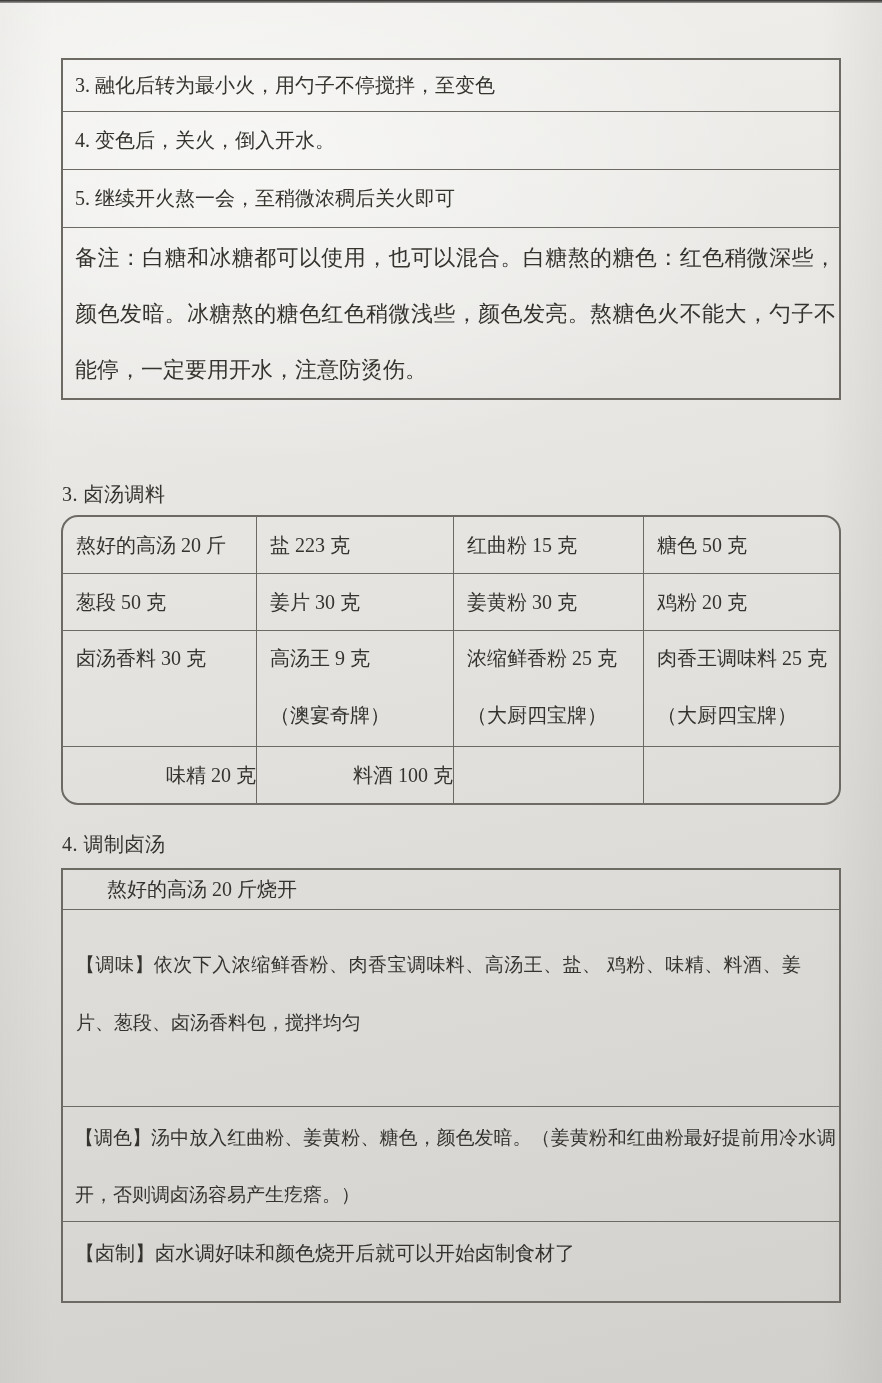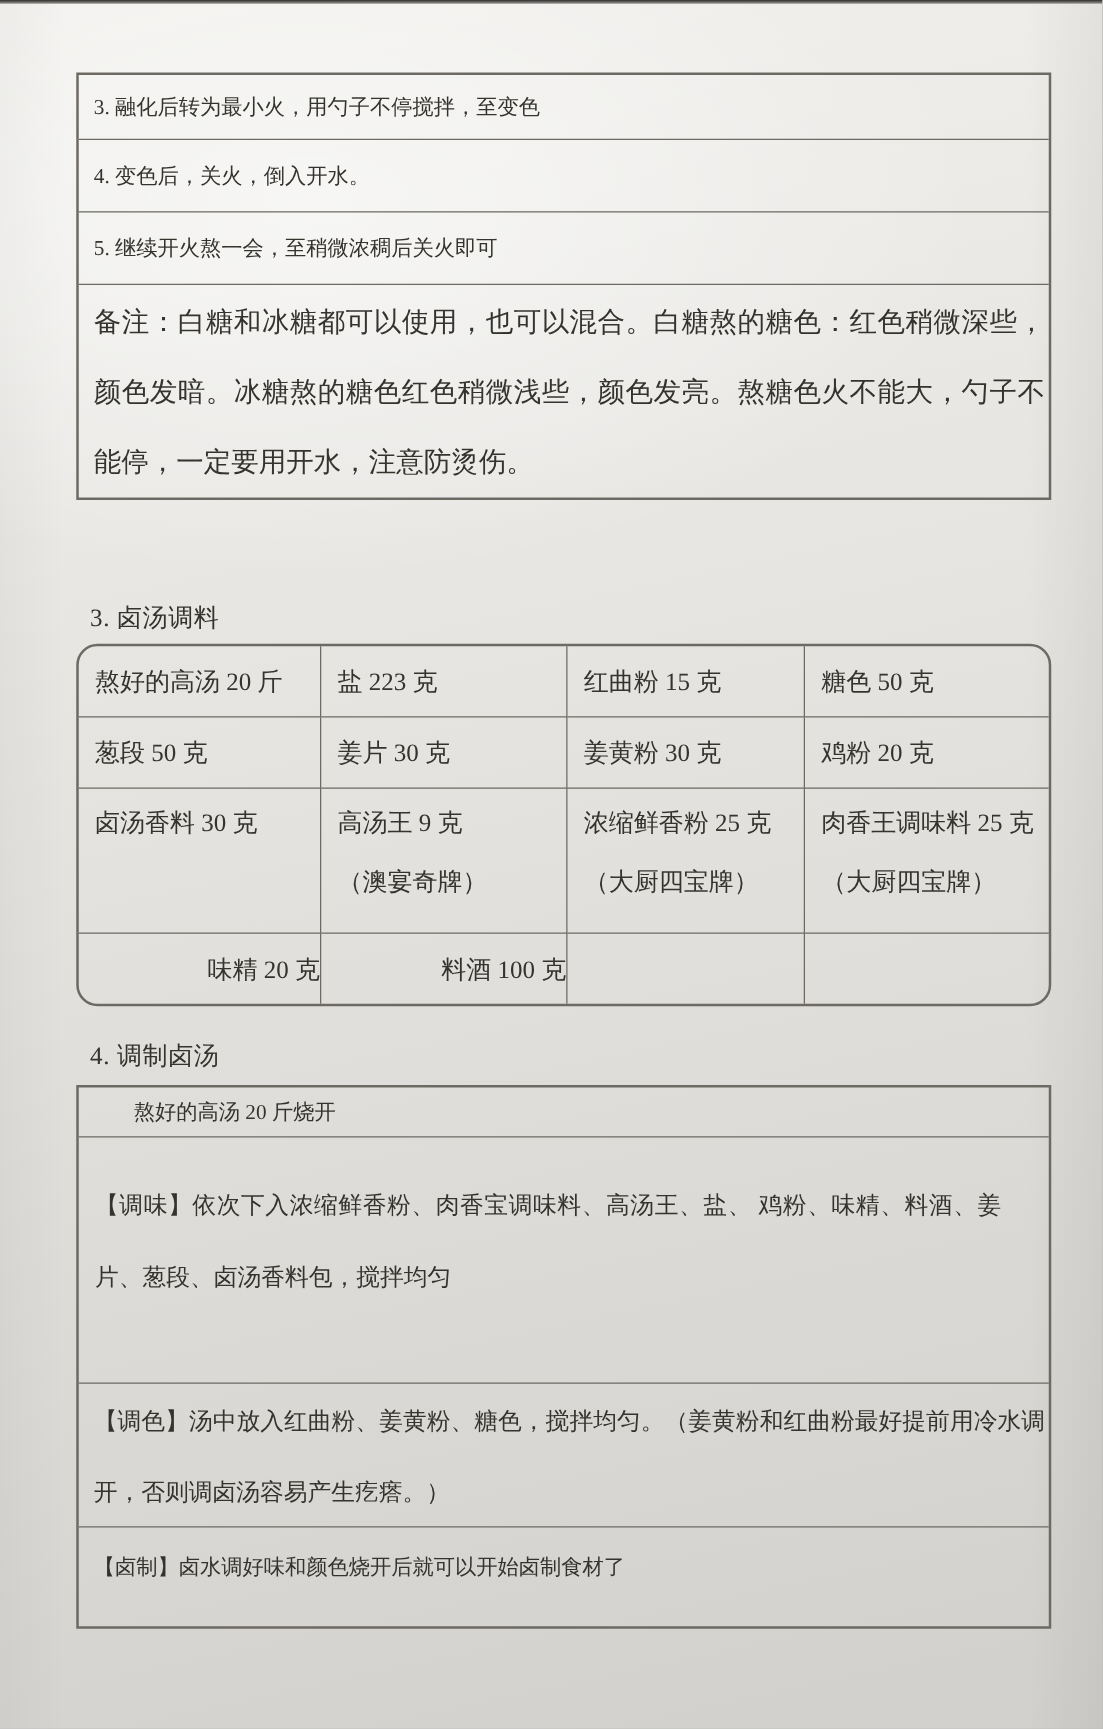--- a/index.html
+++ b/index.html
@@ -20,43 +20,43 @@
       linear-gradient(168deg,#f1f0ed 0%,#e9e8e5 28%,#e1e0dd 52%,#d9d8d5 76%,#d1d0cd 100%);
   }
   .top-edge{
     position:absolute;top:0;left:0;right:0;height:3px;
     background:linear-gradient(#2f2e2c,#9a9996);
   }
   
   .tbl{position:absolute;left:61px;width:780px;box-sizing:border-box;border:2px solid var(--bc);}
   .trow{box-sizing:border-box;border-bottom:1.5px solid var(--bc);}
   .trow:last-child{border-bottom:none;}
-  .flexc{display:flex;align-items:center;padding-left:12px;font-size:17px;}
+  .flexc{display:flex;align-items:center;padding-left:12px;font-size:20px;}
   .just{text-align:justify;text-align-last:left;}
   
   .t1{top:58px;}
   .t1 .step{height:52px;}
   .t1 .step:nth-child(2){height:58px;}
   .t1 .step:nth-child(3){height:58px;}
   .t1 .note{height:170px;padding:2px 3px 0 12px;line-height:56px;font-size:22px;}
   
-  .heading{position:absolute;left:72px;font-size:20px;letter-spacing:0.5px;}
+  .heading{position:absolute;left:62px;font-size:20px;letter-spacing:0.5px;}
   .h-seasoning{top:481px;}
   .h-prepare{top:831px;}
   
   .t2{top:515px;height:290px;display:grid;
       grid-template-columns:194px 197px 190px 1fr;
       grid-template-rows:57px 57px 116px 1fr;border-radius:17px;}
   .t2 .cell{box-sizing:border-box;border-right:1.5px solid var(--bc);border-bottom:1.5px solid var(--bc);
       display:flex;flex-direction:column;justify-content:center;
       padding-left:13px;font-size:20px;}
   .t2 .lastcol{border-right:none;}
   .t2 .lastrow{border-bottom:none;align-items:flex-end;}
   .t2 .tall{justify-content:flex-start;padding-top:14px;}
-  .t2 .brand{margin-top:20px;}
+  .t2 .brand{margin-top:30px;}
   
   .t3{top:868px;height:435px;}
   .t3 .r1{height:40px;padding-left:44px;}
   .t3 .r2{height:197px;padding:26px 38px 0 13px;line-height:58px;font-size:19px;}
   .t3 .r3{height:115px;padding:2px 3px 0 12px;line-height:57px;font-size:19px;}
   .t3 .r4{height:63px;}
   
   .watermark{
     position:absolute;top:1337px;right:20px;
     font-family:"Liberation Sans","DejaVu Sans",sans-serif;
@@ -135,17 +135,17 @@
     <div class="cell lastrow lastcol">
         <div></div>
       </div>
   </div>
 
   <div class="heading h-prepare">4. 调制卤汤</div>
 
   <div class="tbl t3">
     <div class="trow r1 flexc">熬好的高汤 20 斤烧开</div>
     <div class="trow r2 just">【调味】依次下入浓缩鲜香粉、肉香宝调味料、高汤王、盐、 鸡粉、味精、料酒、姜片、葱段、卤汤香料包，搅拌均匀</div>
-    <div class="trow r3 just">【调色】汤中放入红曲粉、姜黄粉、糖色，搅拌均匀。（姜黄粉和红曲粉最好提前用冷水调开，否则调卤汤容易产生疙瘩。）</div>
+    <div class="trow r3 just">【调色】汤中放入红曲粉、姜黄粉、糖色，颜色发暗。（姜黄粉和红曲粉最好提前用冷水调开，否则调卤汤容易产生疙瘩。）</div>
     <div class="trow r4 flexc">【卤制】卤水调好味和颜色烧开后就可以开始卤制食材了</div>
   </div>
 
 </div>
 
 </body></html>

